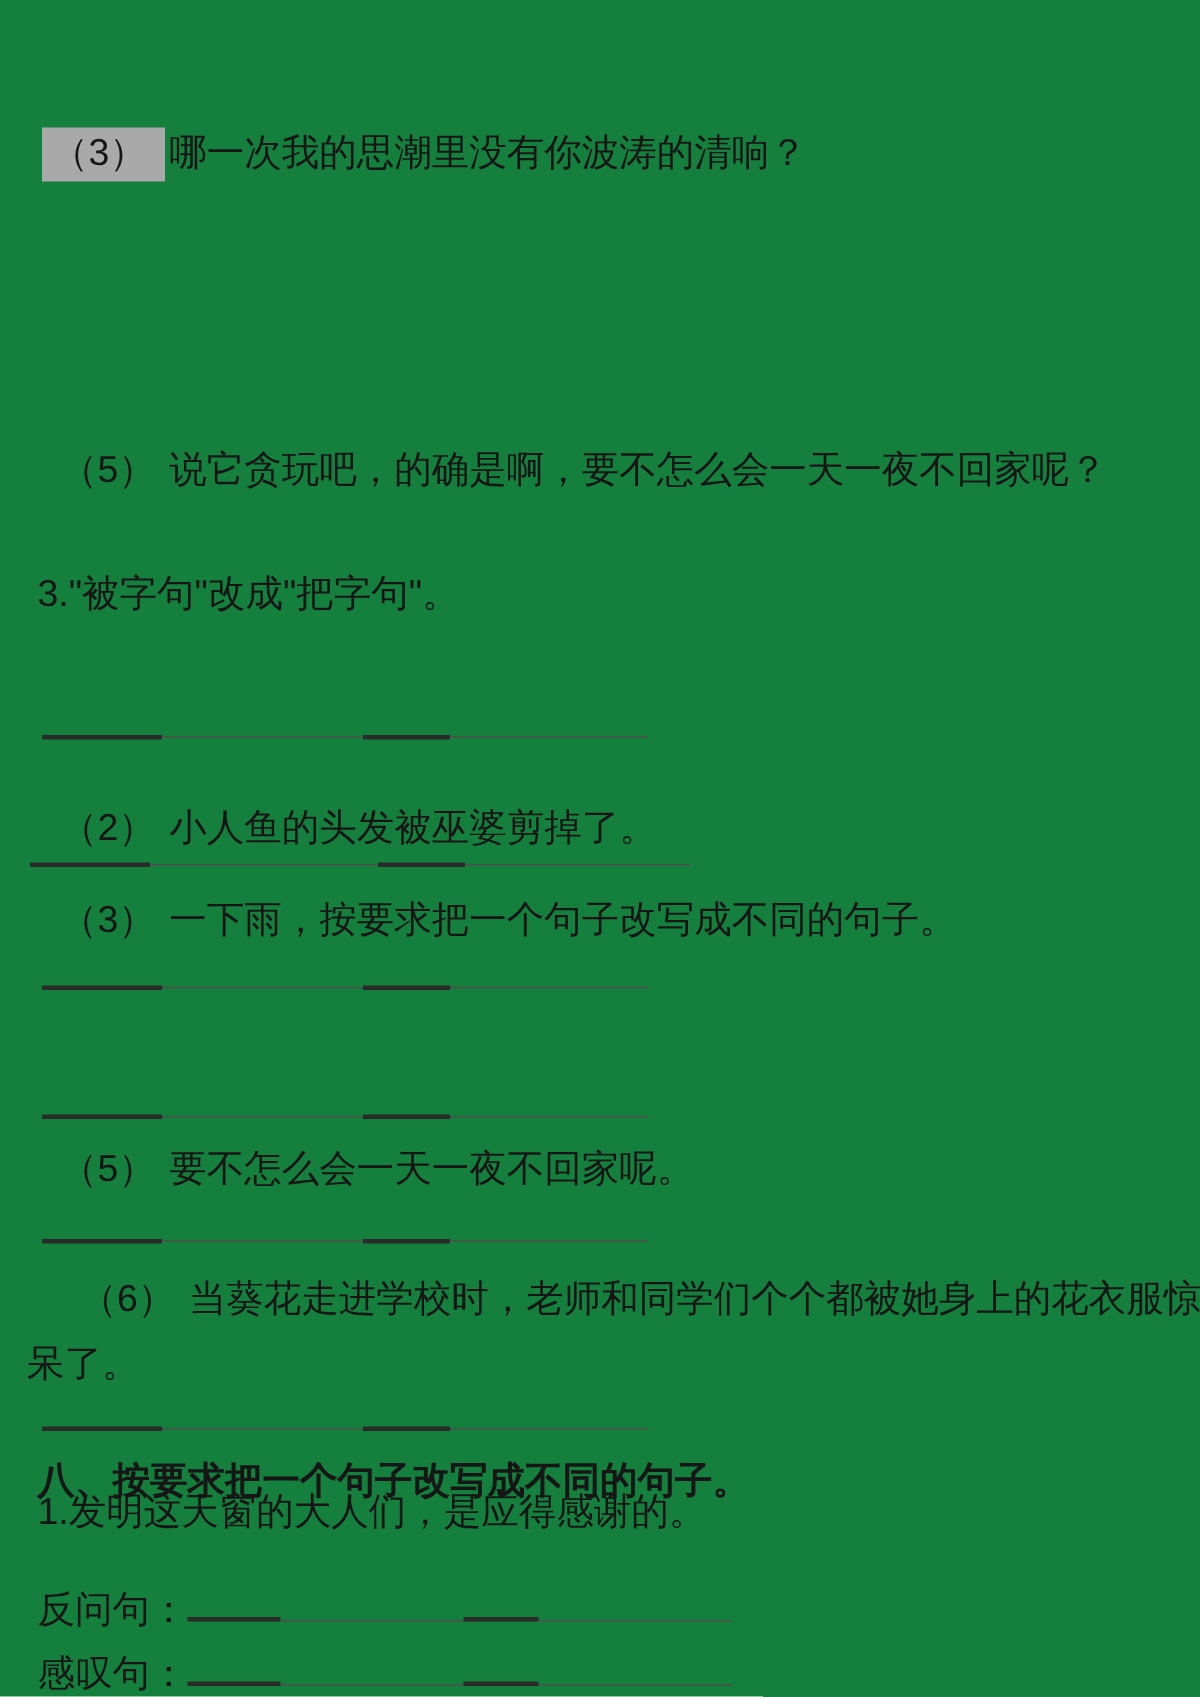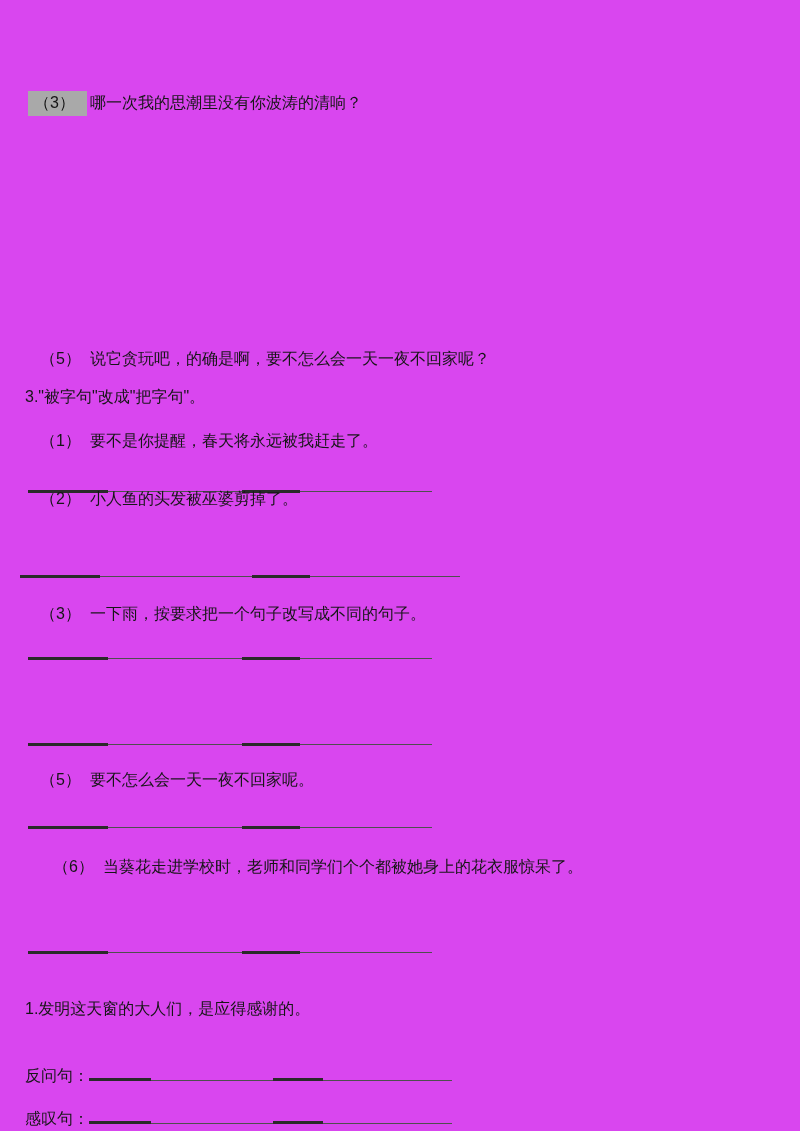--- a/index.html
+++ b/index.html
@@ -1,22 +1,22 @@
 <!DOCTYPE html>
 <html><head>
 <meta charset="utf-8">
 <style>
   html,body { margin:0; padding:0; background:#ffffff; }
   .page {
     position:relative;
     width:800px; height:1131px;
-    background:#d946ef;
+    background:#15803d;
     color:#161616;
     font-family:"Liberation Sans","DejaVu Sans",sans-serif;
-    font-size:16px;
+    font-size:25px;
     overflow:hidden;
   }
   .line {
     position:absolute;
     white-space:nowrap;
     line-height:33px;
   }
   .wrapline {
     position:absolute;
     white-space:normal;
@@ -49,36 +49,33 @@
 </head>
 <body>
 
 <div class="page">
 
   <div class="line" style="top:86px; left:28px;">
     <span class="hl">（3）</span><span>哪一次我的思潮里没有你波涛的清响？</span>
   </div>
 
 
-  <div class="line" style="top:297px; left:40px;margin-top:45px;">
+  <div class="line" style="top:297px; left:40px;">
     <span class="num">（5）</span><span>说它贪玩吧，的确是啊，要不怎么会一天一夜不回家呢？</span>
   </div>
 
   <div class="line" style="top:380px; left:25px;">
     <span>3."被字句"改成"把字句"。</span>
   </div>
 
-  <div class="line" style="top:424px; left:40px;">
-    <span class="num">（1）</span><span>要不是你提醒，春天将永远被我赶走了。</span>
-  </div>
   <div class="blank" style="top:490px; left:28px;">
     <i class="t w1"></i><i class="n w2"></i><i class="t w3"></i><i class="n w4"></i>
   </div>
 
-  <div class="line" style="top:482px; left:40px;">
+  <div class="line" style="top:536px; left:40px;">
     <span class="num">（2）</span><span>小人鱼的头发被巫婆剪掉了。</span>
   </div>
   <div class="blank wide" style="top:575px; left:20px;">
     <i class="t w1"></i><i class="n w2"></i><i class="t w3"></i><i class="n w4"></i>
   </div>
 
   <div class="line" style="top:597px; left:40px;">
     <span class="num">（3）</span><span>一下雨，按要求把一个句子改写成不同的句子。</span>
   </div>
   <div class="blank" style="top:657px; left:28px;">
@@ -96,20 +93,23 @@
     <i class="t w1"></i><i class="n w2"></i><i class="t w3"></i><i class="n w4"></i>
   </div>
 
   <div class="wrapline" style="top:845px; left:5px; width:788px; text-indent:35px;">
     <span class="num">（6）</span><span>当葵花走进学校时，老师和同学们个个都被她身上的花衣服惊呆了。</span>
   </div>
   <div class="blank" style="top:951px; left:28px;">
     <i class="t w1"></i><i class="n w2"></i><i class="t w3"></i><i class="n w4"></i>
   </div>
 
+  <div class="line bold" style="top:971px; left:25px;">
+    <span>八、按要求把一个句子改写成不同的句子。</span>
+  </div>
 
   <div class="line" style="top:992px; left:25px;">
     <span>1.发明这天窗的大人们，是应得感谢的。</span>
   </div>
 
   <div class="line" style="top:1057px; left:25px;">
     <span>反问句：</span><span class="iseg t" style="width:62px"></span><span class="iseg n" style="width:122px"></span><span class="iseg t" style="width:50px"></span><span class="iseg n" style="width:129px"></span>
   </div>
 
   <div class="line" style="top:1100px; left:25px;">

